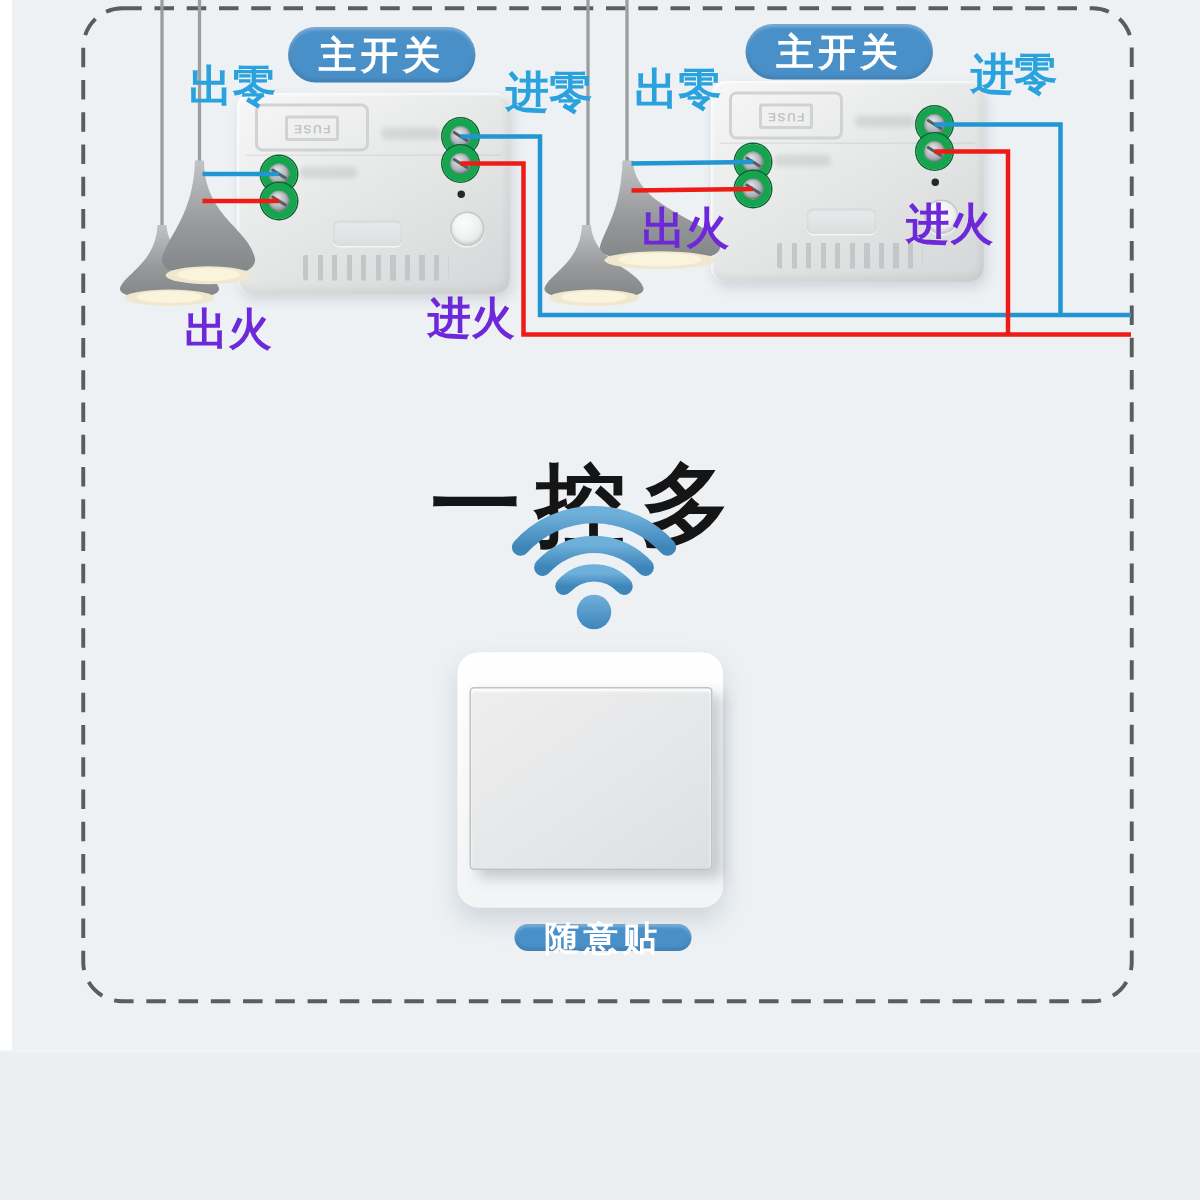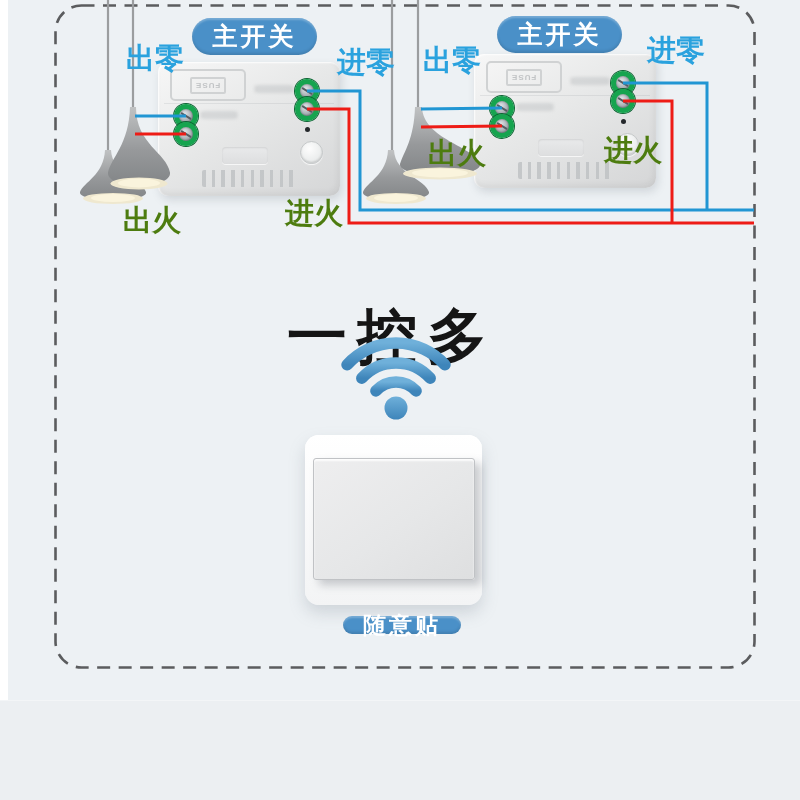--- a/index.html
+++ b/index.html
@@ -85,21 +85,21 @@
     font-weight:bold;letter-spacing:3px;
     box-shadow:inset 0 -2px 3px rgba(0,0,0,.12), inset 0 2px 2px rgba(255,255,255,.25);
     font-family:Liberation Mono, monospace;
   }
   .badge.main{width:125px;height:37px;font-size:25px;}
   .badge.b1{left:192px;top:18px;}
   .badge.b2{left:497px;top:16px;}
   .badge.stick{left:343px;top:616px;width:118px;height:18px;font-size:23px;border-radius:17px;}
   .wlabel{position:absolute;font-size:29px;font-weight:bold;line-height:1;white-space:nowrap;}
   .blue{color:#2aa2de;}
-  .red{color:#4d7c0f;}
+  .red{color:#6d28d9;}
   .title{
     position:absolute;left:287px;top:250px;font-size:60px;font-weight:600;
     letter-spacing:10px;color:#151515;white-space:nowrap;margin-top:47px;
   }
 
   
   .wall-switch{
     position:absolute;left:305px;top:435px;width:177px;height:170px;border-radius:14px;
     background:linear-gradient(#ffffff,#f3f4f5);
     box-shadow:0 8px 16px rgba(130,140,150,.28), inset 0 1px 0 #fff;

